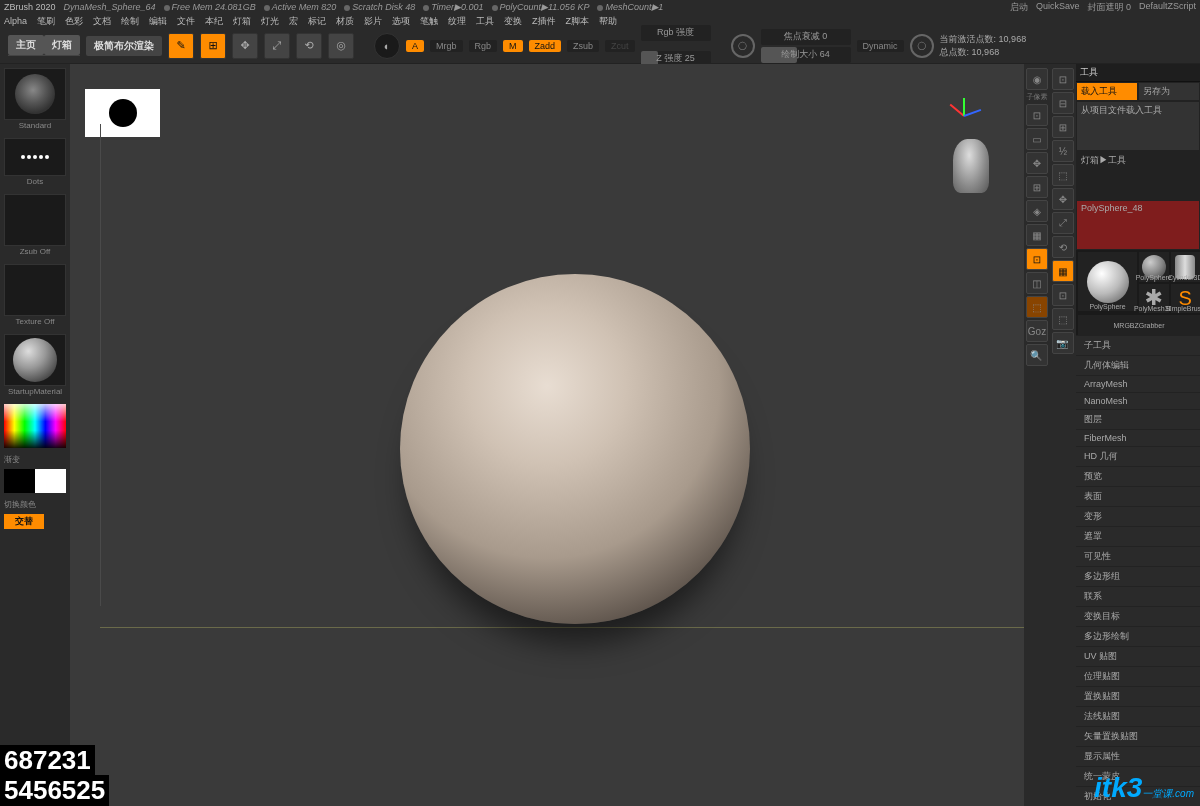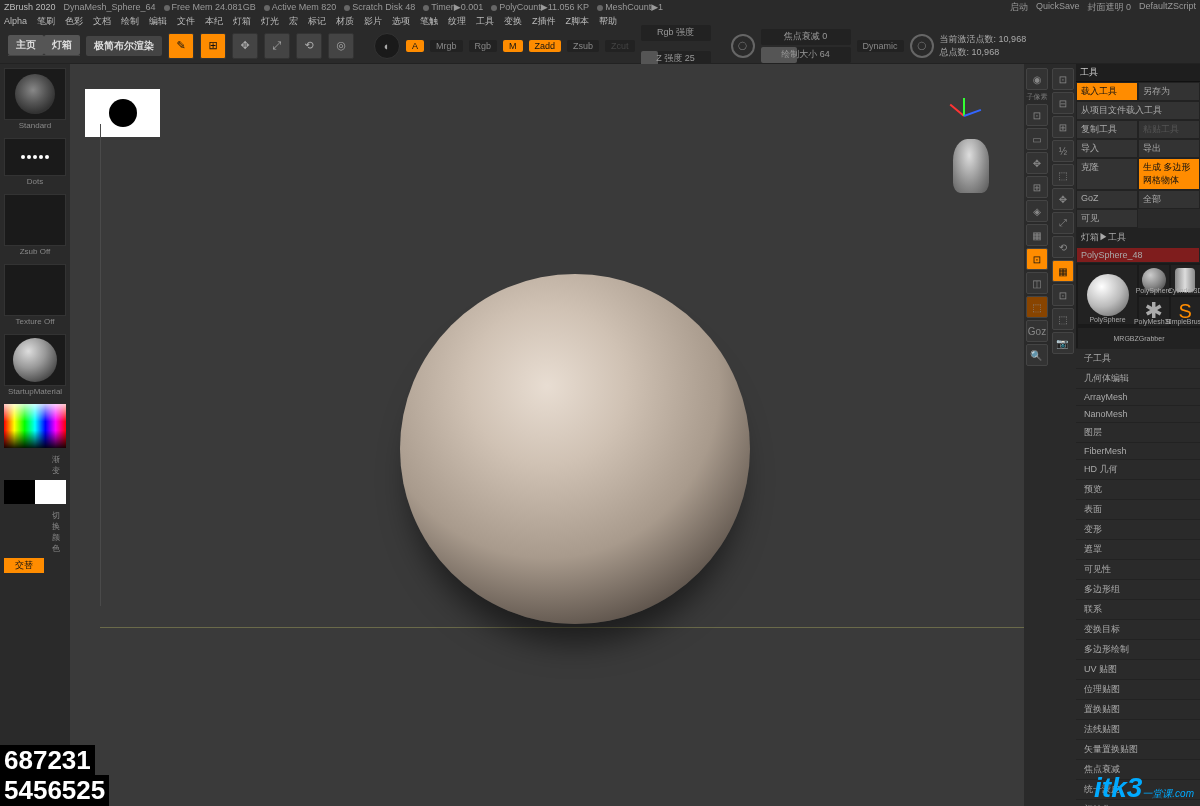--- a/index.html
+++ b/index.html
@@ -1,21 +1,21 @@
 <!DOCTYPE html>
 <html><head>
 <meta charset="utf-8">
 <style>
 * { margin: 0; padding: 0; box-sizing: border-box; font-family: "Microsoft YaHei", Arial, sans-serif; user-select: none; }
 body { width: 1200px; height: 806px; background: #3a3a3a; color: #ccc; font-size: 10px; overflow: hidden; position: relative; }
 
 
 .titlebar { height: 14px; background: #2a2a2a; display: flex; align-items: center; padding: 0 4px; font-size: 9px; color: #999; }
 .titlebar .app { color: #bbb; margin-right: 8px; }
-.titlebar .stat { margin-right: 8px; }
+.titlebar .stat { margin-right: 8px; font-style: italic; }
 .titlebar .stat .dot { display: inline-block; width: 6px; height: 6px; border-radius: 50%; background: #666; margin-right: 2px; vertical-align: middle; }
 .titlebar .right { margin-left: auto; display: flex; gap: 8px; }
 
 
 .menubar { height: 14px; background: #2a2a2a; display: flex; align-items: center; padding: 0 4px; gap: 10px; }
 .menubar .item { color: #bbb; font-size: 9px; cursor: pointer; }
 
 
 .toolheader { height: 36px; background: #2a2a2a; display: flex; align-items: center; padding: 2px 8px; gap: 6px; border-bottom: 1px solid #222; }
 .tab-btn { background: #555; color: #ddd; padding: 3px 8px; font-size: 10px; border-radius: 2px; font-weight: bold; }
@@ -36,22 +36,22 @@
 .brush-slot, .alpha-slot, .tex-slot, .mat-slot { width: 62px; height: 52px; background: #1a1a1a; border: 1px solid #333; display: flex; align-items: center; justify-content: center; position: relative; }
 .brush-slot .lbl, .alpha-slot .lbl, .tex-slot .lbl, .mat-slot .lbl { position: absolute; bottom: -11px; left: 0; right: 0; text-align: center; font-size: 8px; color: #888; }
 .brush-swirl { width: 40px; height: 40px; border-radius: 50%; background: radial-gradient(circle at 45% 40%, #888 0%, #555 40%, #333 70%); }
 .dots-row { display: flex; gap: 2px; }
 .dots-row .d { width: 4px; height: 4px; border-radius: 50%; background: #fff; }
 .mat-sphere { width: 44px; height: 44px; border-radius: 50%; background: radial-gradient(circle at 35% 30%, #ddd 0%, #999 40%, #444 80%); }
 .color-picker { width: 62px; height: 44px; background: linear-gradient(to right, red, yellow, lime, cyan, blue, magenta, red); position: relative; }
 .color-picker::after { content: ""; position: absolute; inset: 0; background: linear-gradient(to bottom, rgba(255,255,255,0.8), transparent 40%, transparent 60%, rgba(0,0,0,0.9)); }
 .sw-row { display: flex; }
 .sw { width: 31px; height: 24px; }
-.mini-lbl { font-size: 8px; color: #888; margin-top: 2px; margin-left: 48px; }
-.orange-pill { background: #ff8c00; color: #111; font-size: 9px; padding: 1px 4px; width: 40px; text-align:center; }
+.mini-lbl { font-size: 8px; color: #888; margin-top: 2px; }
+.orange-pill { background: #ff8c00; color: #111; font-size: 9px; padding: 1px 4px; width: 40px; text-align:center;font-weight:bold; }
 
 
 .canvas-wrap { flex: 1; background: #3a3a3a; position: relative; }
 .floor-line { position: absolute; left: 30px; right: 0; top: 563px; height: 1px; background: #6a6a4a; }
 .floor-line-v { position: absolute; top: 60px; bottom: 200px; width:1px; background: #4a4a4a; }
 .sphere3d { position: absolute; left: 330px; top: 210px; width: 350px; height: 350px; border-radius: 50%; background: radial-gradient(circle at 42% 32%, #e8ddd2 0%, #d0c2b4 25%, #a89a8c 55%, #5a5048 80%, #1a1612 100%); box-shadow: 0 30px 30px -10px rgba(0,0,0,0.5); }
 .thumb-ref { position: absolute; left: 15px; top: 25px; width: 75px; height: 48px; background: #fff; display:flex; align-items:center; justify-content:center; }
 .thumb-ref .blk { width: 28px; height: 28px; border-radius: 50%; background: #000; }
 .nav-gizmo { position: absolute; right: 40px; top: 30px; width: 40px; height: 40px; }
 .nav-gizmo .ax { position: absolute; width: 2px; height: 18px; transform-origin: bottom center; bottom: 18px; left: 19px; }
@@ -272,31 +272,20 @@
 
   <div class="right-panel">
     <div class="rp-head">
         <span>工具</span>
       </div>
     <div class="rp-btns">
       <div class="rp-btn orange">载入工具</div>
       <div class="rp-btn">另存为</div>
     </div>
     <div class="rp-btn" style="width:100%">从项目文件载入工具</div>
-    <div class="rp-btns">
-      <div class="rp-btn">复制工具</div>
-      <div class="rp-btn dim">粘贴工具</div>
-      <div class="rp-btn">导入</div>
-      <div class="rp-btn">导出</div>
-      <div class="rp-btn">克隆</div>
-      <div class="rp-btn orange">生成 多边形网格物体</div>
-      <div class="rp-btn" style="flex:0 0 33%">GoZ</div>
-      <div class="rp-btn" style="flex:0 0 33%">全部</div>
-      <div class="rp-btn" style="flex:0 0 33%">可见</div>
-    </div>
     <div class="rp-btn" style="background:#222">灯箱▶工具</div>
     <div class="rp-btn" style="background:#7f1d1d">PolySphere_48</div>
     <div class="tool-thumb-area">
       <div class="tool-thumb big">
           <div class="sphA"></div>
           <div class="tlbl">PolySphere</div>
         </div>
       <div style="display:grid;grid-template-columns:1fr 1fr;gap:2px">
         <div class="tool-thumb">
             <div class="sphB"></div>
@@ -334,21 +323,21 @@
       <div class="acc-item">可见性</div>
       <div class="acc-item">多边形组</div>
       <div class="acc-item">联系</div>
       <div class="acc-item">变换目标</div>
       <div class="acc-item">多边形绘制</div>
       <div class="acc-item">UV 贴图</div>
       <div class="acc-item">位理贴图</div>
       <div class="acc-item">置换贴图</div>
       <div class="acc-item">法线贴图</div>
       <div class="acc-item">矢量置换贴图</div>
-      <div class="acc-item">焦点衰减</div>
+      <div class="acc-item">显示属性</div>
       <div class="acc-item">统一蒙皮</div>
       <div class="acc-item">初始化</div>
 
     </div>
   </div>
 </div>
 
 <div class="bottom-num">687231</div>
 <div class="bottom-num2">5456525</div>
 <div class="watermark">

